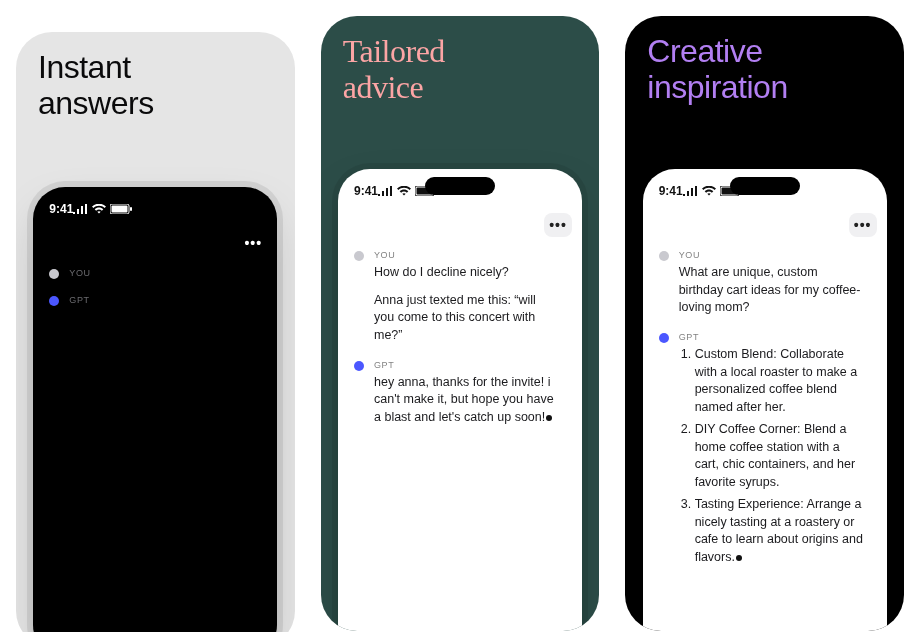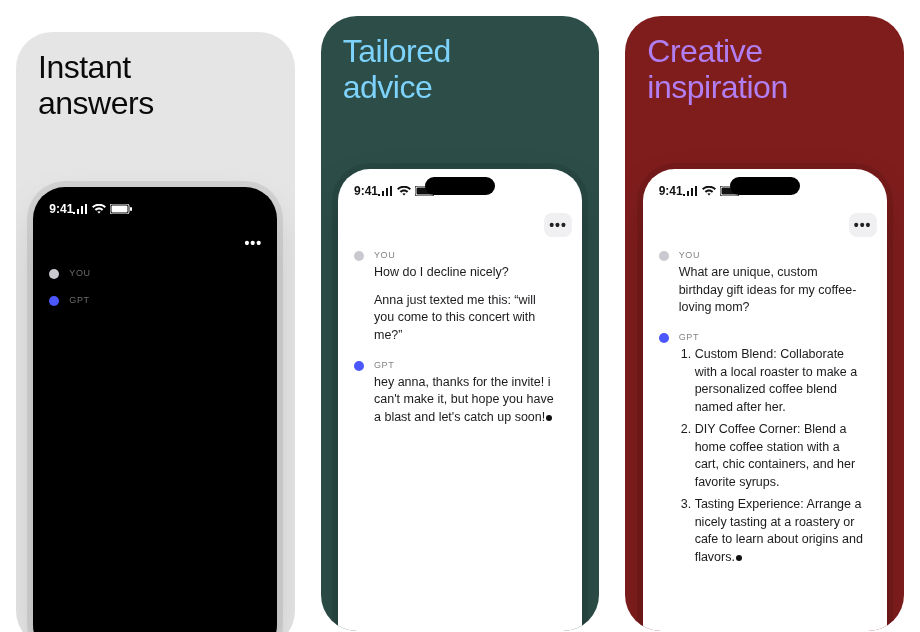--- a/index.html
+++ b/index.html
@@ -113,22 +113,22 @@
   .phone.dark  .cursor { background: #f3f3f6; }
   .phone.light .cursor { background: #111; }
 
   ol.list { margin: 0; padding-left: 16px; }
   ol.list li { margin-bottom: 4px; }
 
   
   .panel.a { background: #e5e5e5; margin-top: 16px; }
   .panel.a h2 { color: #0a0a0b; }
   .panel.b { background: #2c4d48; }
-  .panel.b h2 { color: #7dd3fc; }
-  .panel.c { background: #7f1d1d; }
+  .panel.b h2 { color: #fca5a5; font-family: Liberation Serif, serif; }
+  .panel.c { background: #000000; }
   .panel.c h2 { color: #b27ff2; }
 
   
   .panel.a .phone { bottom: -10px; height: 470px; }
   .panel.b .phone { bottom: -118px; height: 580px; }
   .panel.c .phone { bottom: -118px; height: 580px; }
 
 </style>
 </head>
 <body>
@@ -229,21 +229,21 @@
             </svg>
         </span>
       </div>
       <div class="appbar">
         <div class="more-btn">•••</div>
       </div>
       <div class="chat">
         <div class="msg">
           <span class="dot you"></span>
           <div class="role">YOU</div>
-          <div class="body">What are unique, custom birthday gift ideas for my coffee-loving mom?</div>
+          <div class="body">What are unique, custom birthday cart ideas for my coffee-loving mom?</div>
         </div>
         <div class="msg">
           <span class="dot gpt"></span>
           <div class="role">GPT</div>
           <ol class="list body">
             <li>Custom Blend: Collaborate with a local roaster to make a personalized coffee blend named after her.</li>
             <li>DIY Coffee Corner: Blend a home coffee station with a cart, chic containers, and her favorite syrups.</li>
             <li><span>Tasting Experience: Arrange a nicely tasting at a roastery or cafe to learn about origins and flavors.</span><span class="cursor"></span></li>
           </ol>
         </div>

